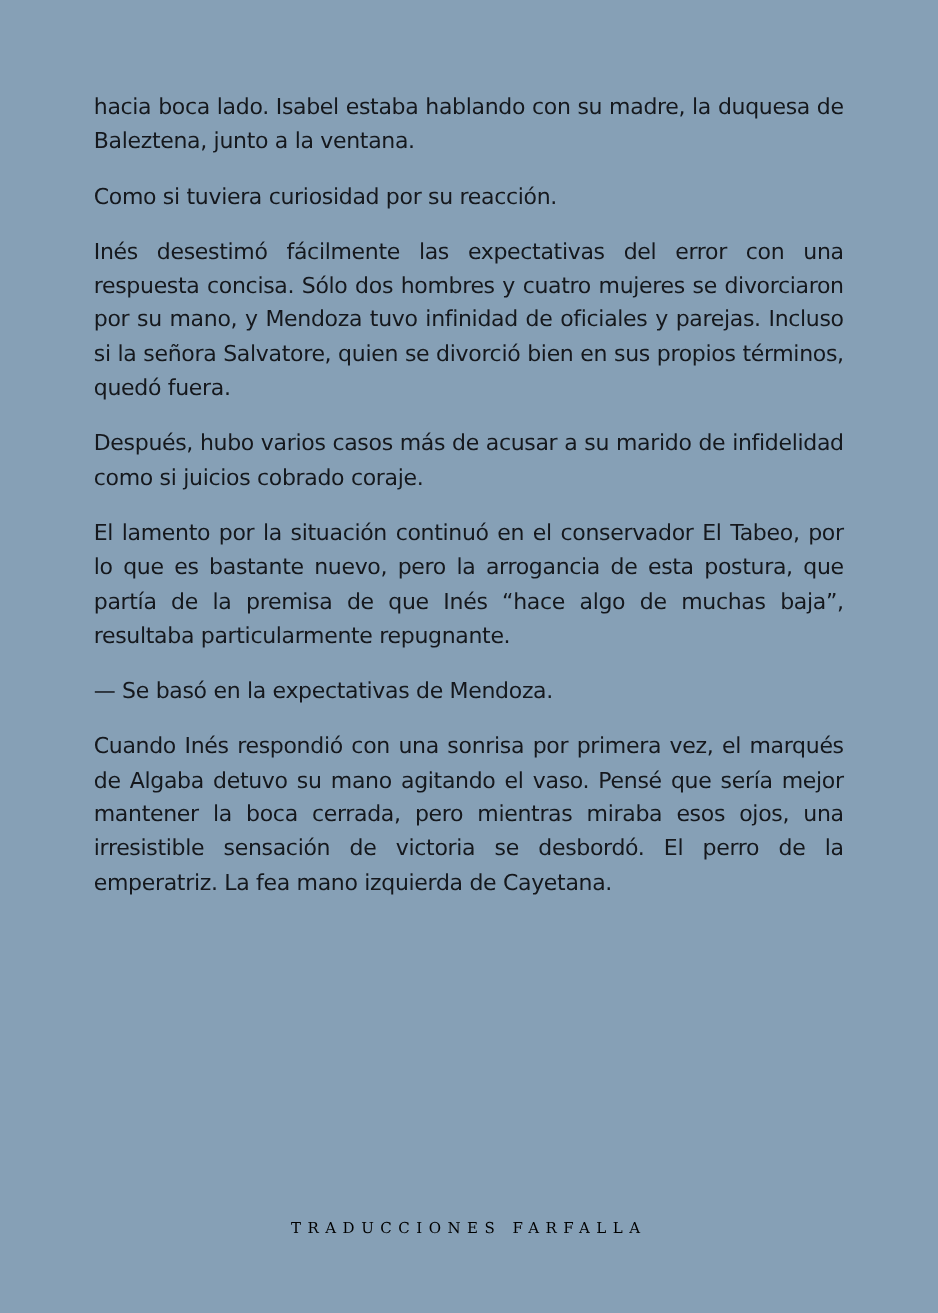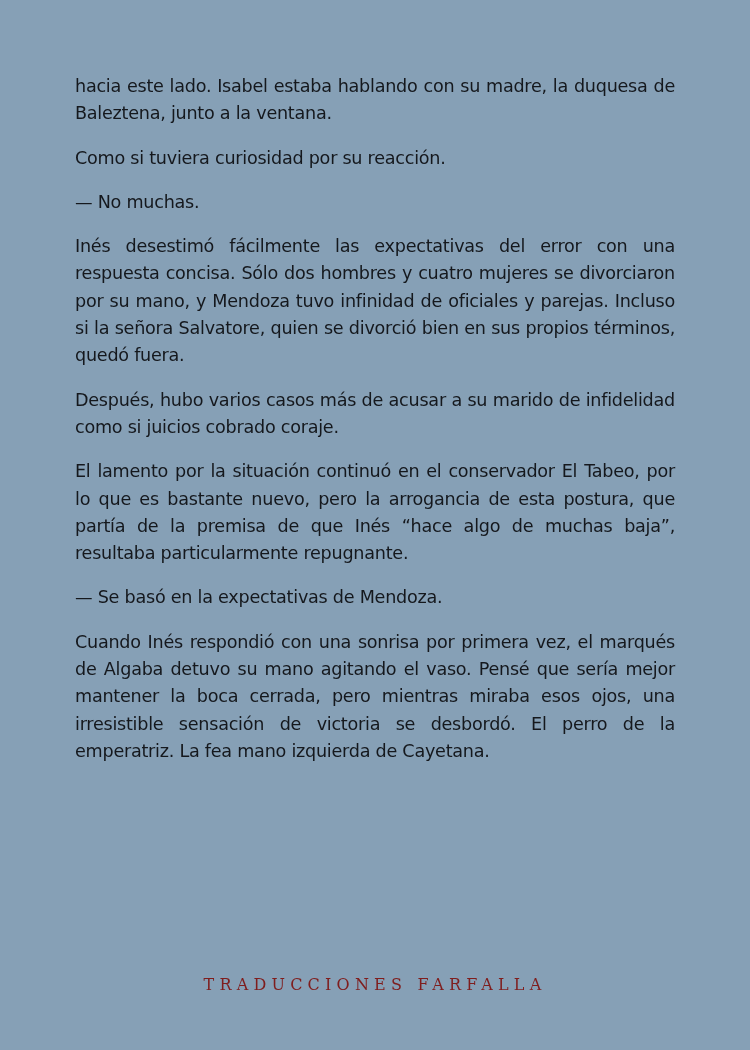--- a/index.html
+++ b/index.html
@@ -12,31 +12,30 @@
   .page { position: relative; width: 750px; height: 1050px; }
   .text {
     position: absolute; left: 75px; top: 73px; width: 600px;
     font-size: 17.6px; line-height: 27.3px; letter-spacing: -0.25px;
   }
   .text p { margin: 0 0 17px 0; text-align: justify; }
   .footer {
     position: absolute; left: 0; width: 750px; top: 975px;
     text-align: center;
     font-family: "DejaVu Serif", serif;
-    font-size: 16px; letter-spacing: 5.2px; color: #7f1d1d;
+    font-size: 12px; letter-spacing: 5.2px; color: #000000;
   }
 </style>
 </head>
 <body>
 
 <div class="page">
   <div class="text">
-    <p>hacia este lado. Isabel estaba hablando con su madre, la duquesa de Baleztena, junto a la ventana.</p>
+    <p>hacia boca lado. Isabel estaba hablando con su madre, la duquesa de Baleztena, junto a la ventana.</p>
     <p>Como si tuviera curiosidad por su reacción.</p>
-    <p>— No muchas.</p>
     <p>Inés desestimó fácilmente las expectativas del error con una respuesta concisa. Sólo dos hombres y cuatro mujeres se divorciaron por su mano, y Mendoza tuvo infinidad de oficiales y parejas. Incluso si la señora Salvatore, quien se divorció bien en sus propios términos, quedó fuera.</p>
     <p>Después, hubo varios casos más de acusar a su marido de infidelidad como si juicios cobrado coraje.</p>
     <p>El lamento por la situación continuó en el conservador El Tabeo, por lo que es bastante nuevo, pero la arrogancia de esta postura, que partía de la premisa de que Inés “hace algo de muchas baja”, resultaba particularmente repugnante.</p>
     <p>— Se basó en la expectativas de Mendoza.</p>
     <p>Cuando Inés respondió con una sonrisa por primera vez, el marqués de Algaba detuvo su mano agitando el vaso. Pensé que sería mejor mantener la boca cerrada, pero mientras miraba esos ojos, una irresistible sensación de victoria se desbordó. El perro de la emperatriz. La fea mano izquierda de Cayetana.</p>
   </div>
   <div class="footer">TRADUCCIONES FARFALLA</div>
 </div>
 
 </body></html>

